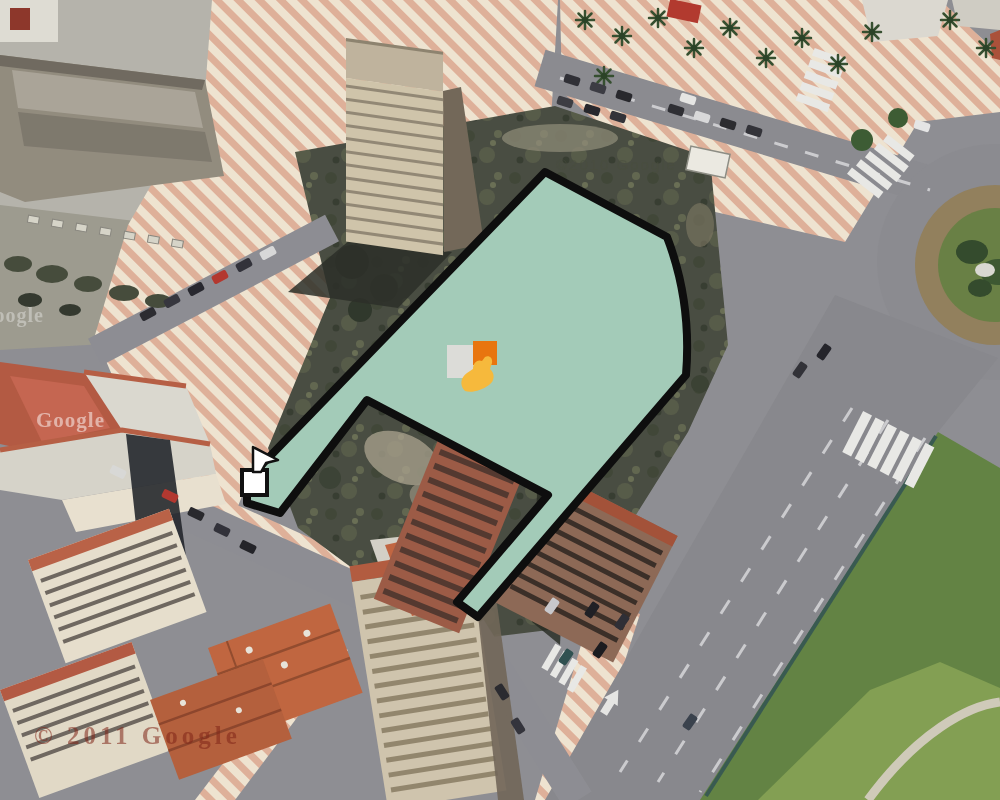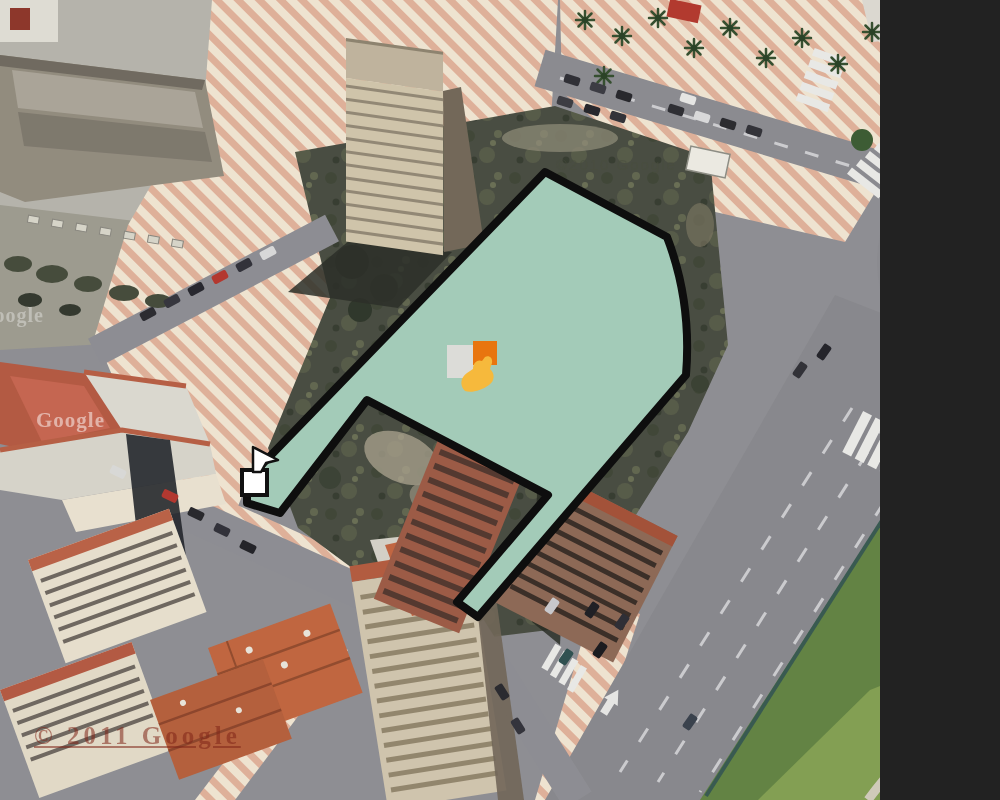--- a/index.html
+++ b/index.html
@@ -1,26 +1,26 @@
 <!DOCTYPE html>
 <html><head>
 <meta charset="utf-8">
 <style>
   html,body{margin:0;padding:0;background:#222;}
-  .stage{position:relative;width:880px;height:800px;overflow:hidden;background:#8d8d93;
+  .stage{position:relative;width:1000px;height:800px;overflow:hidden;background:#8d8d93;
          font-family:"Liberation Sans",sans-serif;}
   .stage svg{position:absolute;left:0;top:0;}
   .wm{position:absolute;pointer-events:none;white-space:nowrap;}
   .wm-top{left:556px;top:156px;font-size:15px;letter-spacing:2px;color:rgba(72,78,62,.55);}
   .wm-left{left:36px;top:408px;font-family:"Liberation Serif",serif;font-weight:bold;
            font-size:21px;letter-spacing:1px;color:rgba(255,255,255,.5);}
   .wm-left2{left:-22px;top:304px;font-family:"Liberation Serif",serif;font-weight:bold;
            font-size:20px;letter-spacing:1px;color:rgba(255,255,255,.35);}
   .wm-bottom{left:34px;top:722px;font-family:"Liberation Serif",serif;font-weight:bold;
-           font-size:25px;letter-spacing:4px;color:rgba(128,36,24,.55);text-decoration:underline;}
+           font-size:25px;letter-spacing:4px;color:rgba(128,36,24,.55);}
 </style>
 </head>
 <body>
 
 <div class="stage">
 
 <svg width="1000" height="800" viewBox="0 0 1000 800">
   <defs>
     <pattern id="pstripe" width="15" height="15" patternUnits="userSpaceOnUse" patternTransform="rotate(-45)">
       <rect width="15" height="15" fill="#f0e4d0"></rect>

